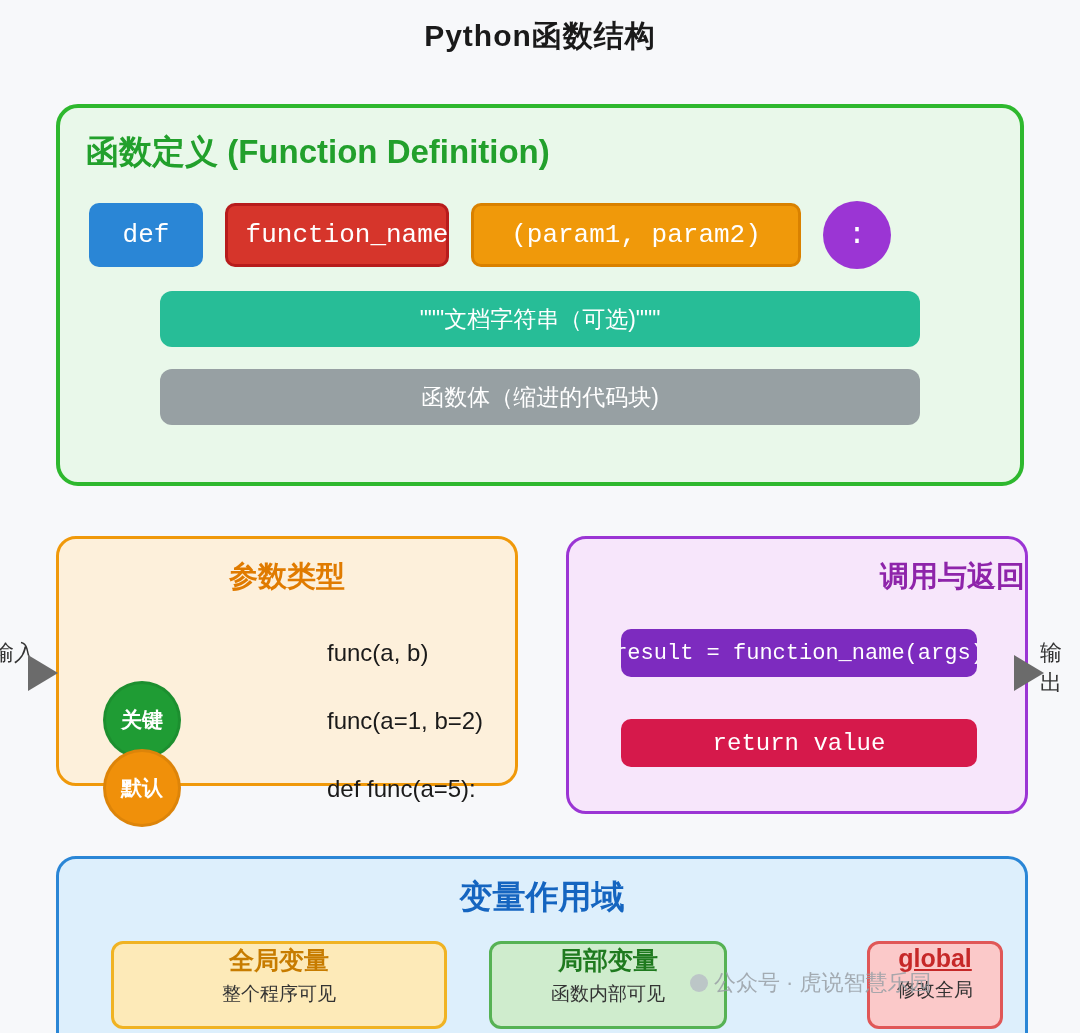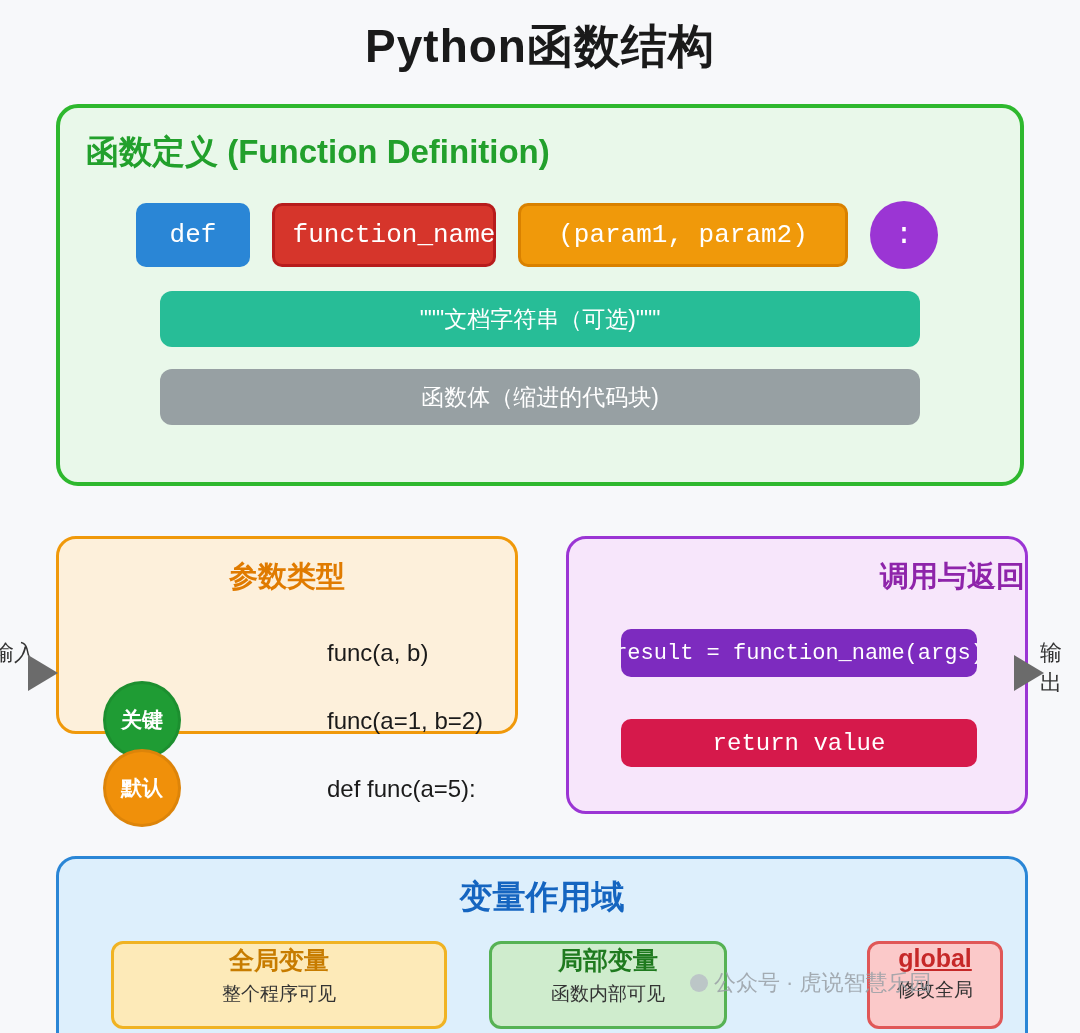--- a/index.html
+++ b/index.html
@@ -9,21 +9,21 @@
   body {
     width: 1080px;
     height: 1033px;
     background: #f7f8fa;
     font-family: "Liberation Sans", sans-serif;
     overflow: hidden;
     position: relative;
   }
   .page-title {
     text-align: center;
-    font-size: 46px;
+    font-size: 30px;
     font-weight: bold;
     color: #1a1a1a;
     padding-top: 16px;
     letter-spacing: 1px;
   }
 
   
   .fn-panel {
     position: absolute;
     left: 56px;
@@ -37,21 +37,21 @@
   }
   .fn-panel-title {
     color: #22a02c;
     font-size: 33px;
     font-weight: bold;
     margin: 22px 0 0 26px;
   }
   .sig-row {
     display: flex;
     align-items: center;
-    margin: 26px 0 0 76px;
+    margin: 26px 0 0 29px;
     gap: 22px;
   }
   .chip {
     border-radius: 10px;
     color: #fff;
     font-family: "Liberation Mono", monospace;
     font-size: 26px;
     display: flex;
     align-items: center;
     justify-content: center;
@@ -83,21 +83,21 @@
   }
   .band-doc { background: #27bd97; }
   .band-body { background: #97a0a3; }
 
   
   .params-panel {
     position: absolute;
     left: 56px;
     top: 536px;
     width: 462px;
-    height: 198px;
+    height: 250px;
     border: 3px solid #f0990a;
     border-radius: 20px;
     background: #fdf0db;
     box-sizing: border-box;
   }
   .panel-title-orange {
     text-align: center;
     color: #e07b00;
     font-size: 29px;
     font-weight: bold;

